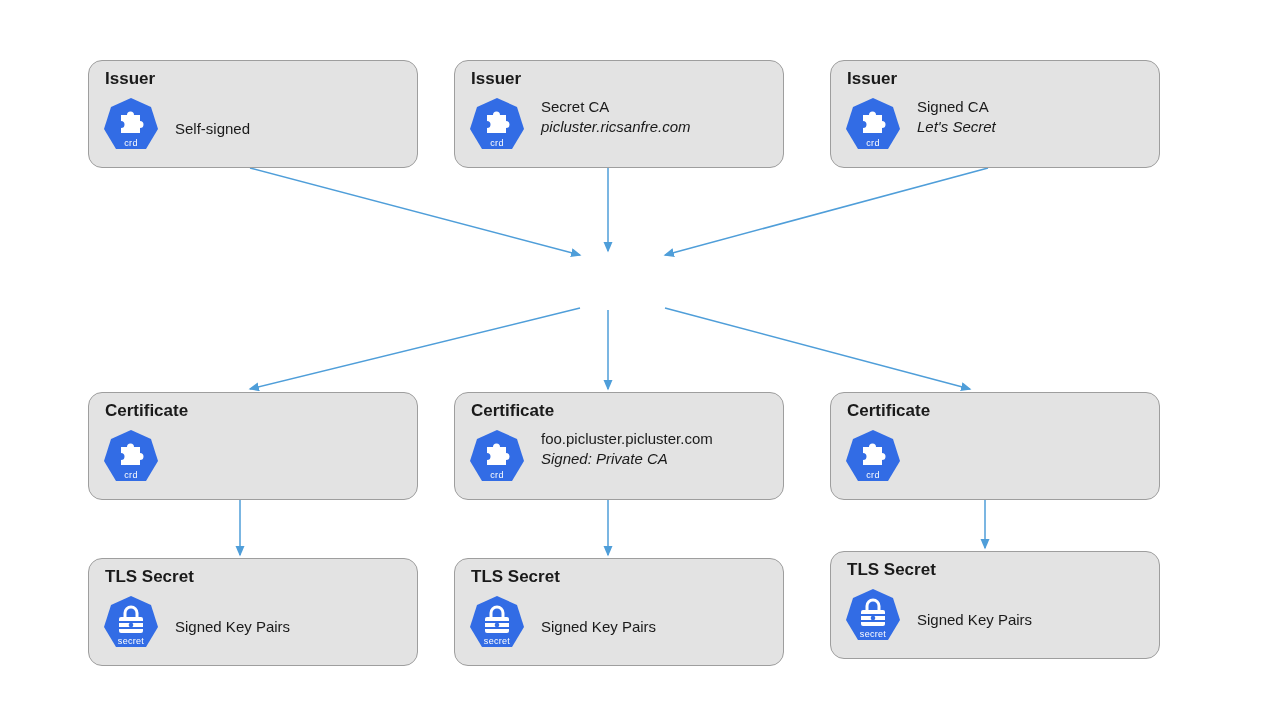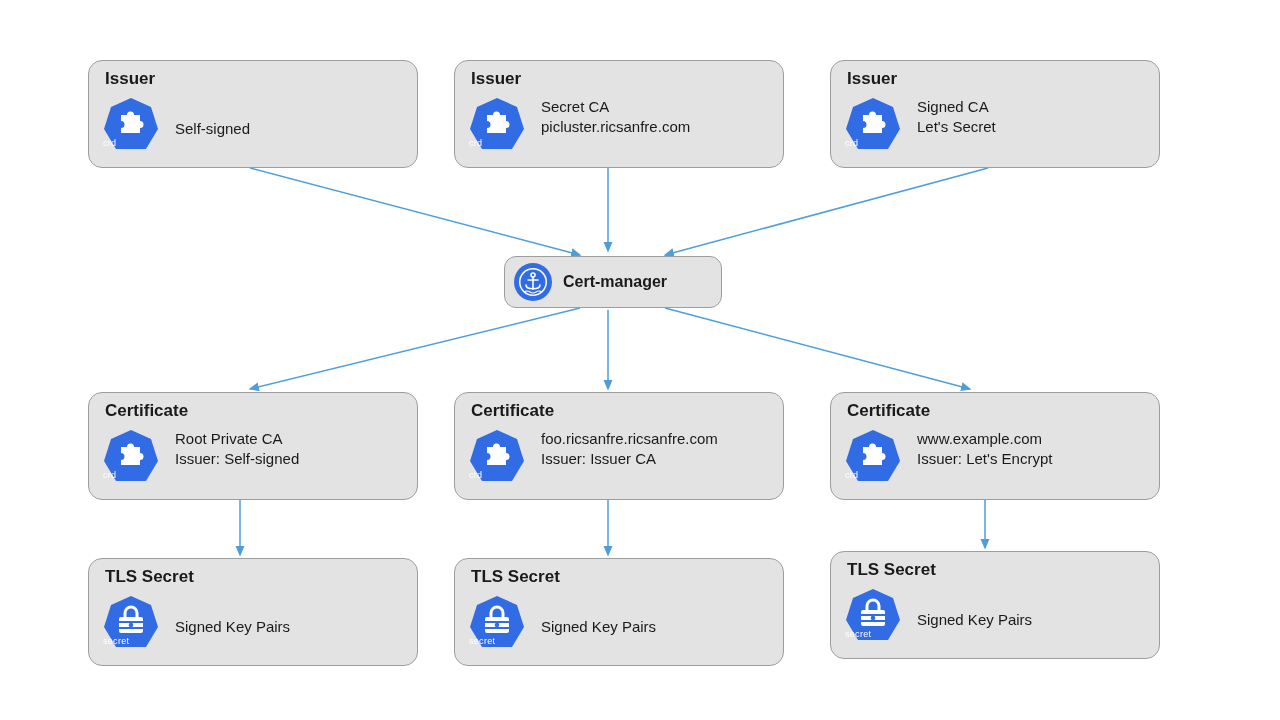--- a/index.html
+++ b/index.html
@@ -38,21 +38,21 @@
     top: 8px;
   }
   .box .body {
     position: absolute;
     left: 86px;
     top: 36px;
     font-size: 15px;
     line-height: 1.35;
   }
   .box .body .l1 { font-weight: 400; }
-  .box .body .l2 { }
+  .box .body .l2 { font-style: italic; }
   .box .body.single { top: 58px; }
   .center-box {
     position: absolute;
     background: #e3e3e3;
     border: 1px solid #9e9e9e;
     border-radius: 12px;
     box-sizing: border-box;
     display: flex;
     align-items: center;
     padding: 5px 14px 5px 8px;
@@ -73,21 +73,21 @@
   .hept {
     width: 56px;
     height: 56px;
     position: relative;
   }
   .hept svg { width:56px; height:56px; display:block; }
   .hept .badge-txt {
     position: absolute;
     bottom: 5px;
     left: 0; right: 0;
-    text-align: left;
+    text-align: center;
     color: #ffffff;
     font-size: 9px;
     font-weight: 400;
     letter-spacing: 0.3px;
   }
   .cm-icon {
     width: 40px; height: 40px;
   }
   .cm-icon svg { width:40px; height:40px; display:block; }
 </style>
@@ -165,95 +165,68 @@
     </svg>
     <div class="badge-txt">crd</div>
         </div>
       </div>
     <div class="body">
       <div class="l1">Signed CA</div>
       <div class="l2">Let's Secret</div>
     </div>
   </div>
 
-  <div class="center-box" style="left:504px; top:256px; width:218px; height:52px;">
-    <div class="cm-icon">
-      <svg viewBox="0 0 40 40">
-        <circle cx="20" cy="20" r="19" fill="#326ce5"></circle>
-        <circle cx="20" cy="20" r="14" fill="#ffffff"></circle>
-        <circle cx="20" cy="20" r="12.5" fill="#326ce5"></circle>
-
-        <g stroke="#ffffff" stroke-width="1.6" fill="none" stroke-linecap="round">
-          <circle cx="20" cy="13" r="2"></circle>
-          <line x1="20" y1="15" x2="20" y2="27"></line>
-          <line x1="15" y1="18" x2="25" y2="18"></line>
-          <path d="M13 23 C13 28, 27 28, 27 23"></path>
-        </g>
-
-        <path d="M11 30 q3 -2 6 0 q3 2 6 0 q3 -2 6 0" stroke="#ffffff" stroke-width="1.2" fill="none"></path>
-      </svg>
-    </div>
-    <div class="lbl">Cert-manager</div>
-  </div>
 
   <div class="box" style="left:88px;  top:392px; width:330px; height:108px;">
     <div class="title">Certificate</div>
     <div class="icon-wrap">
         <div class="hept">
     <svg viewBox="0 0 56 56">
       <path d="M28 1 L48 10 L55 32 L43 52 L13 52 L1 32 L8 10 Z" fill="#326ce5"></path>
 
       <path d="M18 18 h6 a3.5 3.5 0 1 1 7 0 h6 v6 a3.5 3.5 0 1 1 0 7 v5 h-19 v-5 a3.5 3.5 0 1 0 0 -7 z" fill="#ffffff"></path>
 
     </svg>
     <div class="badge-txt">crd</div>
         </div>
       </div>
-    <div class="body">
-      <div class="l1">Root Private CA</div>
-      <div class="l2">Issuer: Self-signed</div>
-    </div>
   </div>
 
   <div class="box" style="left:454px; top:392px; width:330px; height:108px;">
     <div class="title">Certificate</div>
     <div class="icon-wrap">
         <div class="hept">
     <svg viewBox="0 0 56 56">
       <path d="M28 1 L48 10 L55 32 L43 52 L13 52 L1 32 L8 10 Z" fill="#326ce5"></path>
 
       <path d="M18 18 h6 a3.5 3.5 0 1 1 7 0 h6 v6 a3.5 3.5 0 1 1 0 7 v5 h-19 v-5 a3.5 3.5 0 1 0 0 -7 z" fill="#ffffff"></path>
 
     </svg>
     <div class="badge-txt">crd</div>
         </div>
       </div>
     <div class="body">
-      <div class="l1">foo.ricsanfre.ricsanfre.com</div>
-      <div class="l2">Issuer: Issuer CA</div>
+      <div class="l1">foo.picluster.picluster.com</div>
+      <div class="l2">Signed: Private CA</div>
     </div>
   </div>
 
   <div class="box" style="left:830px; top:392px; width:330px; height:108px;">
     <div class="title">Certificate</div>
     <div class="icon-wrap">
         <div class="hept">
     <svg viewBox="0 0 56 56">
       <path d="M28 1 L48 10 L55 32 L43 52 L13 52 L1 32 L8 10 Z" fill="#326ce5"></path>
 
       <path d="M18 18 h6 a3.5 3.5 0 1 1 7 0 h6 v6 a3.5 3.5 0 1 1 0 7 v5 h-19 v-5 a3.5 3.5 0 1 0 0 -7 z" fill="#ffffff"></path>
 
     </svg>
     <div class="badge-txt">crd</div>
         </div>
       </div>
-    <div class="body">
-      <div class="l1">www.example.com</div>
-      <div class="l2">Issuer: Let's Encrypt</div>
-    </div>
   </div>
 
   <div class="box" style="left:88px;  top:558px; width:330px; height:108px;">
     <div class="title">TLS Secret</div>
     <div class="icon-wrap">
         <div class="hept">
     <svg viewBox="0 0 56 56">
       <path d="M28 1 L48 10 L55 32 L43 52 L13 52 L1 32 L8 10 Z" fill="#326ce5"></path>
 
       <g>

